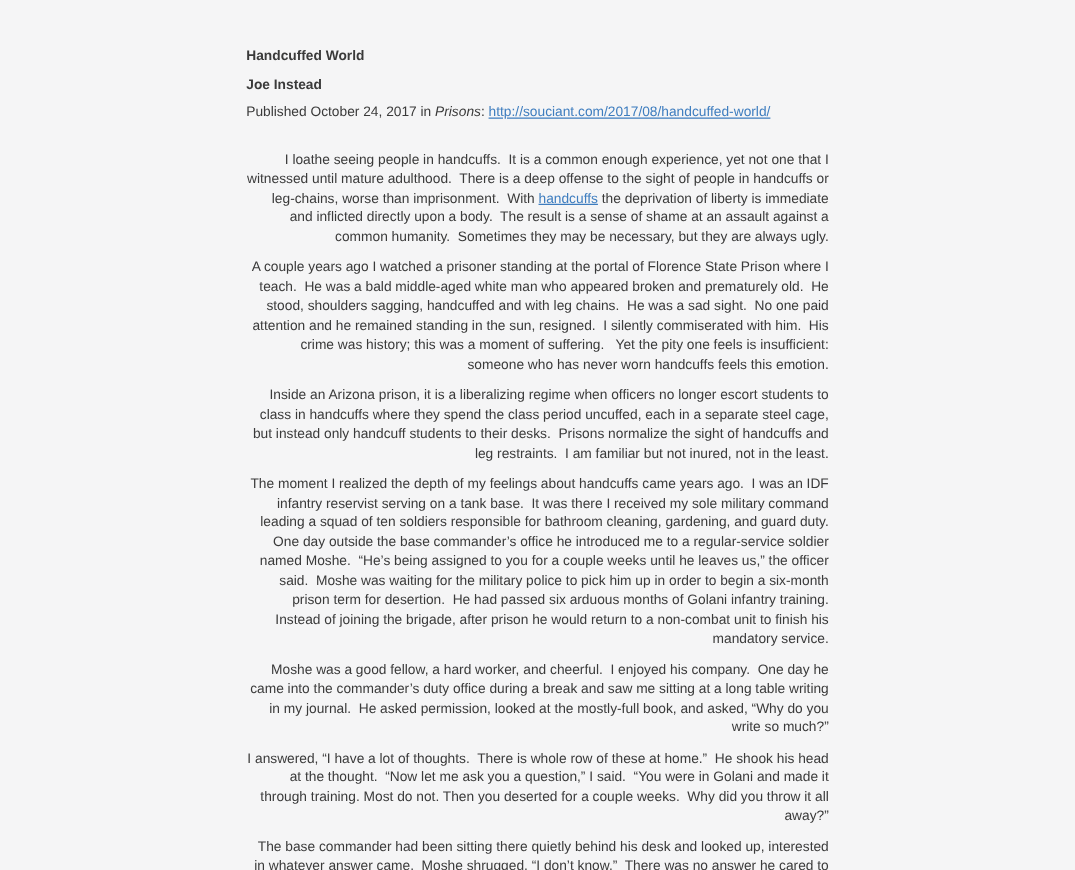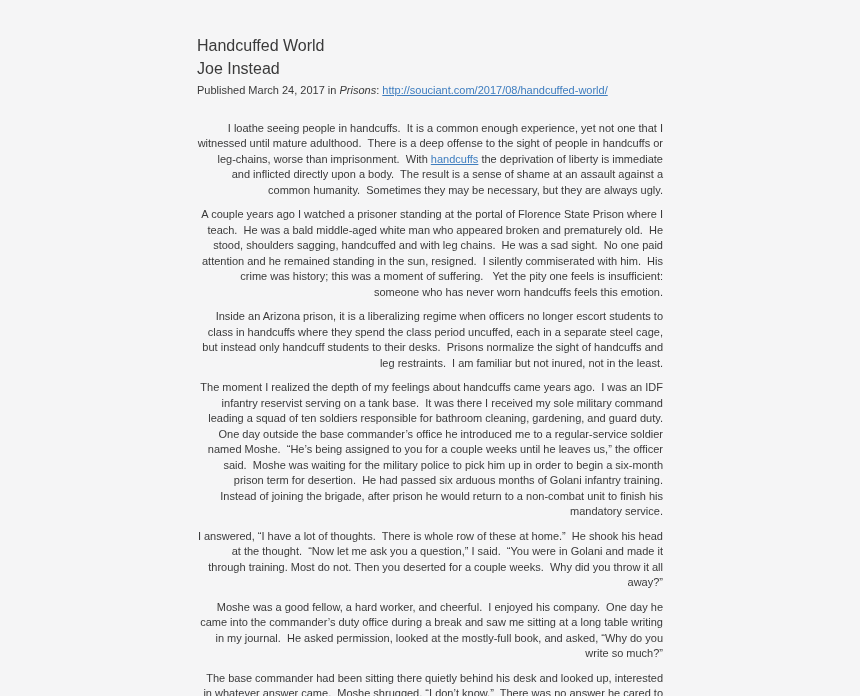--- a/index.html
+++ b/index.html
@@ -15,23 +15,23 @@
     overflow: hidden;
   }
   .page {
     width: 466px;
     margin: 0 auto;
     padding-top: 38px;
     font-size: 11px;
     line-height: 15.5px;
   }
   .doc-title, .doc-author {
-    font-weight: normal;
+    font-weight: bold;
     margin: 0 0 7px 0;
-    font-size: 16px;
+    font-size: 11px;
   }
   .publine {
     margin: 0 0 22px 0;
     white-space: pre-wrap;
   }
   .publine em {
     font-style: italic;
   }
   .para {
     margin: 0 0 9px 0;
@@ -46,29 +46,29 @@
 </style>
 </head>
 <body>
 
 <div class="page">
 
   <p class="doc-title">Handcuffed World</p>
 
   <p class="doc-author">Joe Instead</p>
 
-  <p class="publine"><span>Published March 24, 2017 in </span><em>Prisons</em><span>: </span><a class="link">http://souciant.com/2017/08/handcuffed-world/</a></p>
+  <p class="publine"><span>Published October 24, 2017 in </span><em>Prisons</em><span>: </span><a class="link">http://souciant.com/2017/08/handcuffed-world/</a></p>
 
   <p class="para"><span>I loathe seeing people in handcuffs.  It is a common enough experience, yet not one that I witnessed until mature adulthood.  There is a deep offense to the sight of people in handcuffs or leg-chains, worse than imprisonment.  With </span><a class="link">handcuffs</a><span> the deprivation of liberty is immediate and inflicted directly upon a body.  The result is a sense of shame at an assault against a common humanity.  Sometimes they may be necessary, but they are always ugly.</span></p>
 
   <p class="para">A couple years ago I watched a prisoner standing at the portal of Florence State Prison where I teach.  He was a bald middle-aged white man who appeared broken and prematurely old.  He stood, shoulders sagging, handcuffed and with leg chains.  He was a sad sight.  No one paid attention and he remained standing in the sun, resigned.  I silently commiserated with him.  His crime was history; this was a moment of suffering.   Yet the pity one feels is insufficient: someone who has never worn handcuffs feels this emotion.</p>
 
   <p class="para">Inside an Arizona prison, it is a liberalizing regime when officers no longer escort students to class in handcuffs where they spend the class period uncuffed, each in a separate steel cage, but instead only handcuff students to their desks.  Prisons normalize the sight of handcuffs and leg restraints.  I am familiar but not inured, not in the least.</p>
 
   <p class="para">The moment I realized the depth of my feelings about handcuffs came years ago.  I was an IDF infantry reservist serving on a tank base.  It was there I received my sole military command leading a squad of ten soldiers responsible for bathroom cleaning, gardening, and guard duty.  One day outside the base commander’s office he introduced me to a regular-service soldier named Moshe.  “He’s being assigned to you for a couple weeks until he leaves us,” the officer said.  Moshe was waiting for the military police to pick him up in order to begin a six-month prison term for desertion.  He had passed six arduous months of Golani infantry training.  Instead of joining the brigade, after prison he would return to a non-combat unit to finish his mandatory service.</p>
 
+  <p class="para">Moshe was a good fellow, a hard worker, and cheerful.  I enjoyed his company.  One day he came into the commander’s duty office during a break and saw me sitting at a long table writing in my journal.  He asked permission, looked at the mostly-full book, and asked, “Why do you write so much?”</p>
+
   <p class="para">I answered, “I have a lot of thoughts.  There is whole row of these at home.”  He shook his head at the thought.  “Now let me ask you a question,” I said.  “You were in Golani and made it through training. Most do not. Then you deserted for a couple weeks.  Why did you throw it all away?”</p>
-
-  <p class="para">Moshe was a good fellow, a hard worker, and cheerful.  I enjoyed his company.  One day he came into the commander’s duty office during a break and saw me sitting at a long table writing in my journal.  He asked permission, looked at the mostly-full book, and asked, “Why do you write so much?”</p>
 
   <p class="para">The base commander had been sitting there quietly behind his desk and looked up, interested in whatever answer came.  Moshe shrugged, “I don’t know.”  There was no answer he cared to share.  A half-hour later two military police arrived at the office, handcuffed Moshe’s hands in front, and were about to lead him away.  I turned my head away, not wanting to watch.  Then Moshe leaned over the table and shook his cuffed hands angrily in my face.  “Look!  This is what they do!”</p>
 
 </div>
 
 </body></html>

